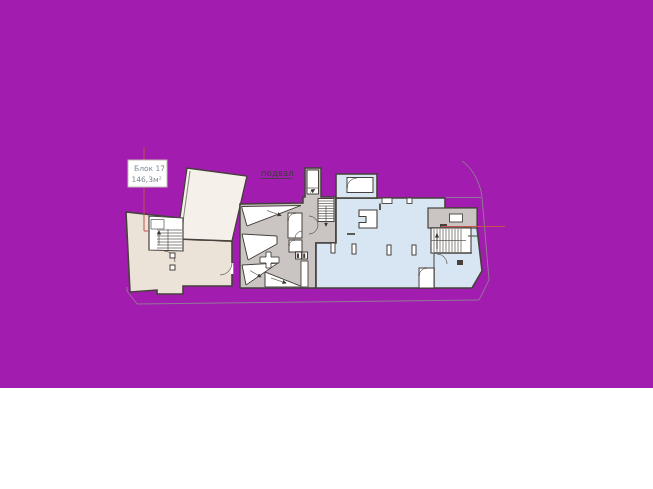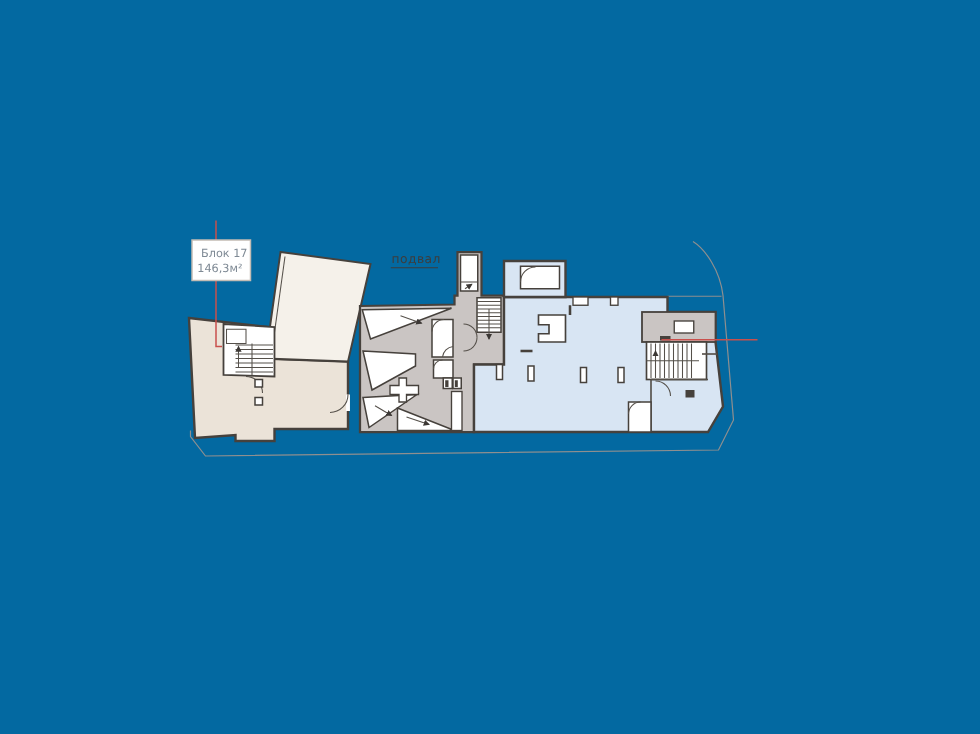--- a/index.html
+++ b/index.html
@@ -1,16 +1,16 @@
 <!DOCTYPE html>
 <html><head>
 <meta charset="utf-8">
 <style>
   html,body{margin:0;padding:0;background:#ffffff;}
-  .stage{position:relative;width:653px;height:489px;background:#0369a1;overflow:hidden;}
+  .stage{position:relative;width:653px;height:388px;background:#a21caf;overflow:hidden;}
   svg{display:block;}
   text{font-family:"DejaVu Sans",sans-serif;}
   .wallstroke{stroke:#46413c;}
   .beige{fill:#ebe3d8;stroke:#46413c;stroke-width:1.6;stroke-linejoin:miter;}
   .ramp{fill:#f5f1ea;stroke:#46413c;stroke-width:1.3;}
   .gray{fill:#cac5c3;stroke:#46413c;stroke-width:1.5;}
   .blue{fill:#d8e5f3;stroke:#46413c;stroke-width:1.6;}
   .white{fill:#ffffff;stroke:#46413c;}
   .s12{stroke-width:1.2;} .s11{stroke-width:1.1;} .s10{stroke-width:1;} .s09{stroke-width:0.9;}
   .thin{stroke:#55504a;stroke-width:0.7;fill:none;}

